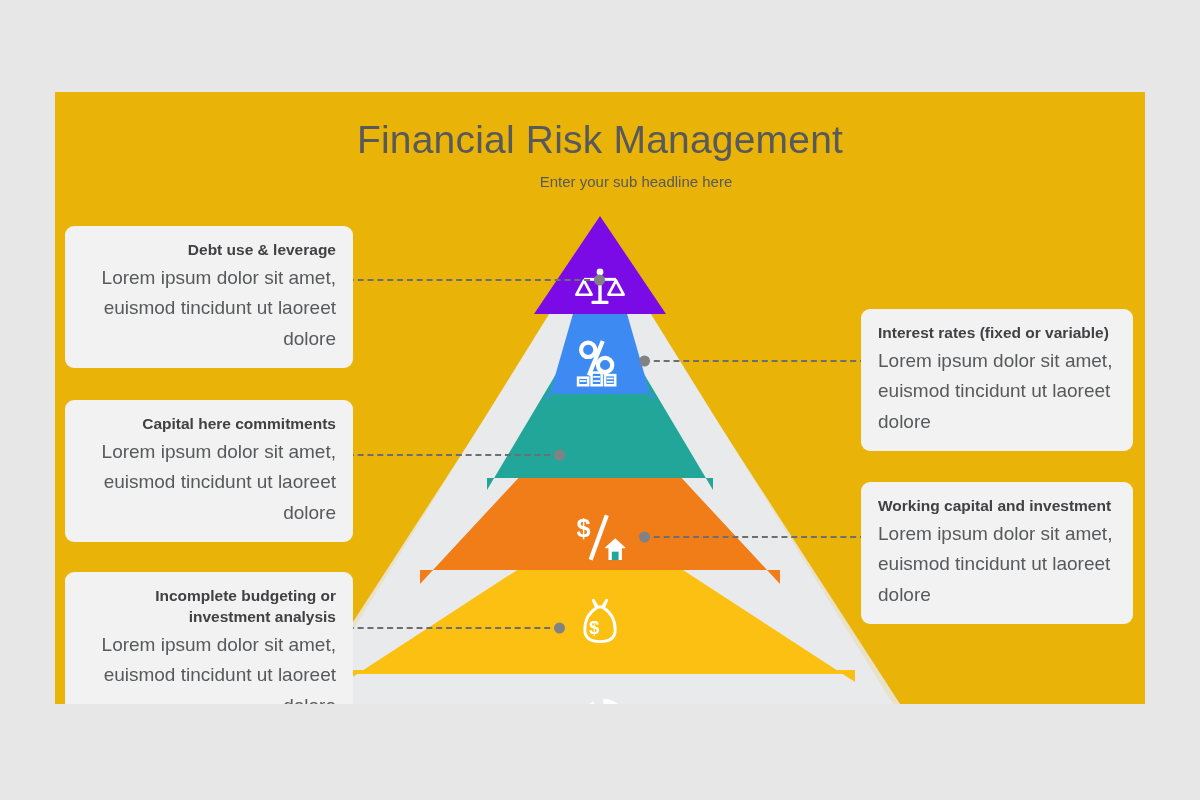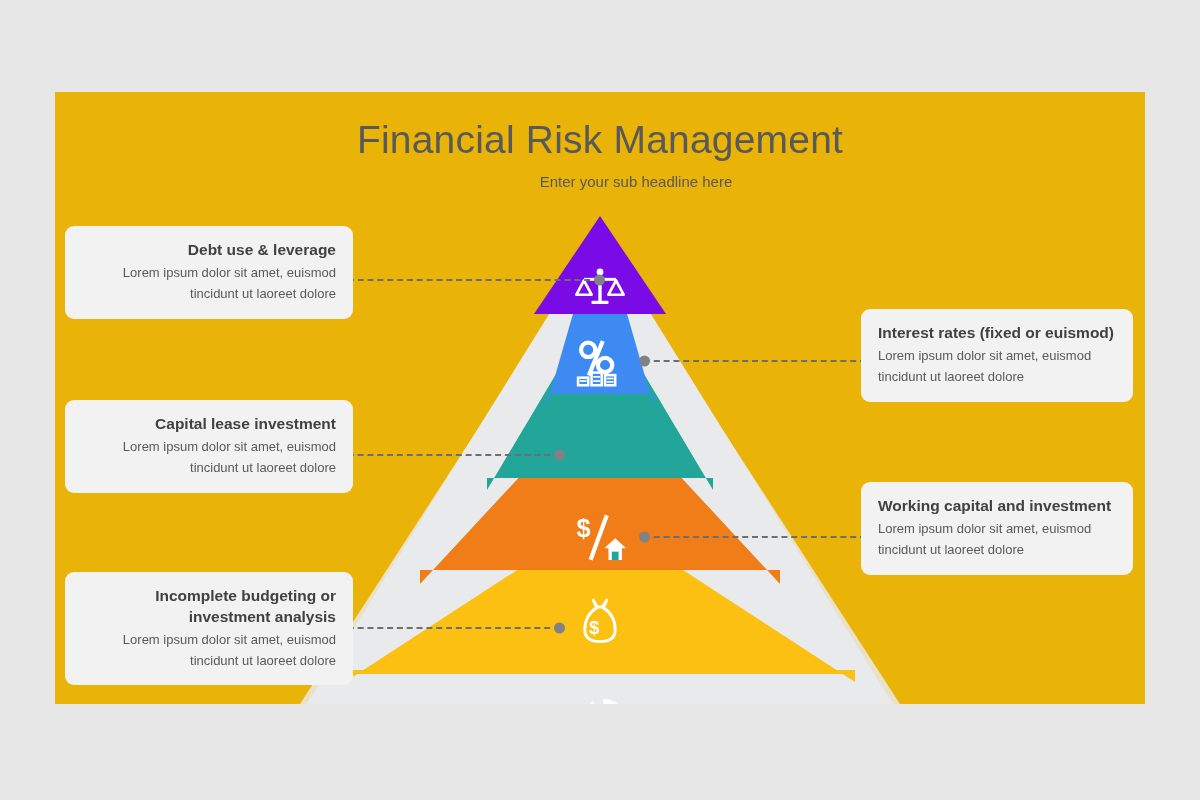--- a/index.html
+++ b/index.html
@@ -59,21 +59,21 @@
     border-radius:9px;
     padding:14px 17px;
   }
   .card.left  { text-align:right; }
   .card.right { text-align:left; }
   .card .ttl {
     font-size:15.5px; font-weight:bold; color:#414042;
     line-height:1.35;
   }
   .card .desc {
-    font-size:13px; font-weight:400; color:#58595b;
+    font-size:19px; font-weight:400; color:#58595b;
     line-height:1.6; margin-top:2px;
   }
 </style>
 </head>
 <body>
 
 <div id="slide">
 
   <div id="title">Financial Risk Management</div>
   <div id="subtitle">Enter your sub headline here</div>
@@ -186,26 +186,26 @@
       <div class="dot"></div>
     </div>
   </div>
 
   <div class="card left" style="left:10px; top:134px; width:288px;">
     <div class="ttl">Debt use &amp; leverage</div>
     <div class="desc">Lorem ipsum dolor sit amet, euismod tincidunt ut laoreet dolore</div>
   </div>
 
   <div class="card right" style="left:806px; top:217px; width:272px;">
-    <div class="ttl">Interest rates (fixed or euismod)</div>
+    <div class="ttl">Interest rates (fixed or variable)</div>
     <div class="desc">Lorem ipsum dolor sit amet, euismod tincidunt ut laoreet dolore</div>
   </div>
 
   <div class="card left" style="left:10px; top:308px; width:288px;">
-    <div class="ttl">Capital lease investment</div>
+    <div class="ttl">Capital here commitments</div>
     <div class="desc">Lorem ipsum dolor sit amet, euismod tincidunt ut laoreet dolore</div>
   </div>
 
   <div class="card right" style="left:806px; top:390px; width:272px;">
     <div class="ttl">Working capital and investment</div>
     <div class="desc">Lorem ipsum dolor sit amet, euismod tincidunt ut laoreet dolore</div>
   </div>
 
   <div class="card left" style="left:10px; top:480px; width:288px;">
     <div class="ttl">Incomplete budgeting or investment analysis</div>

